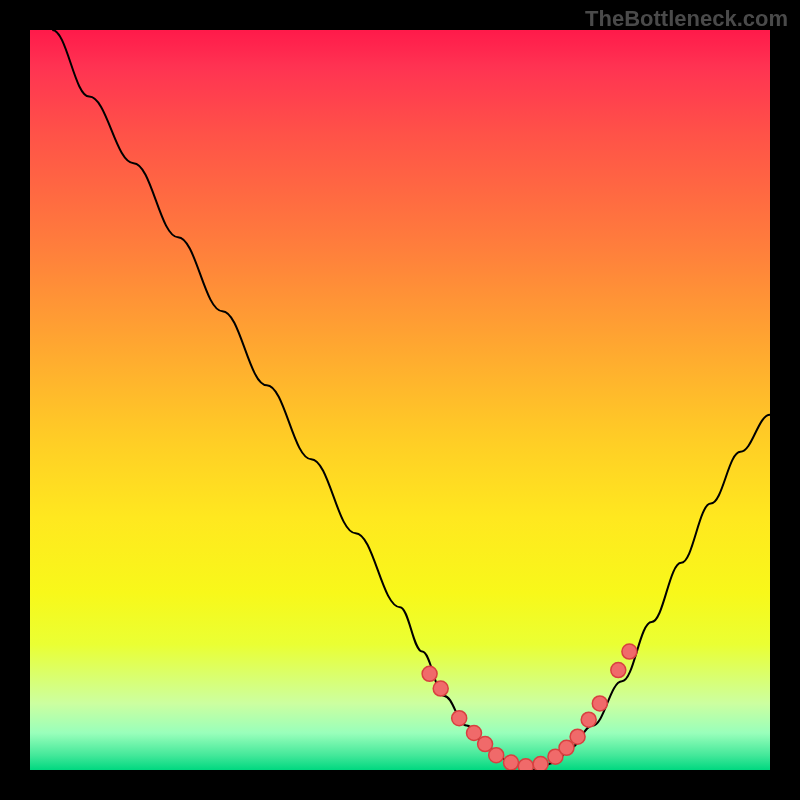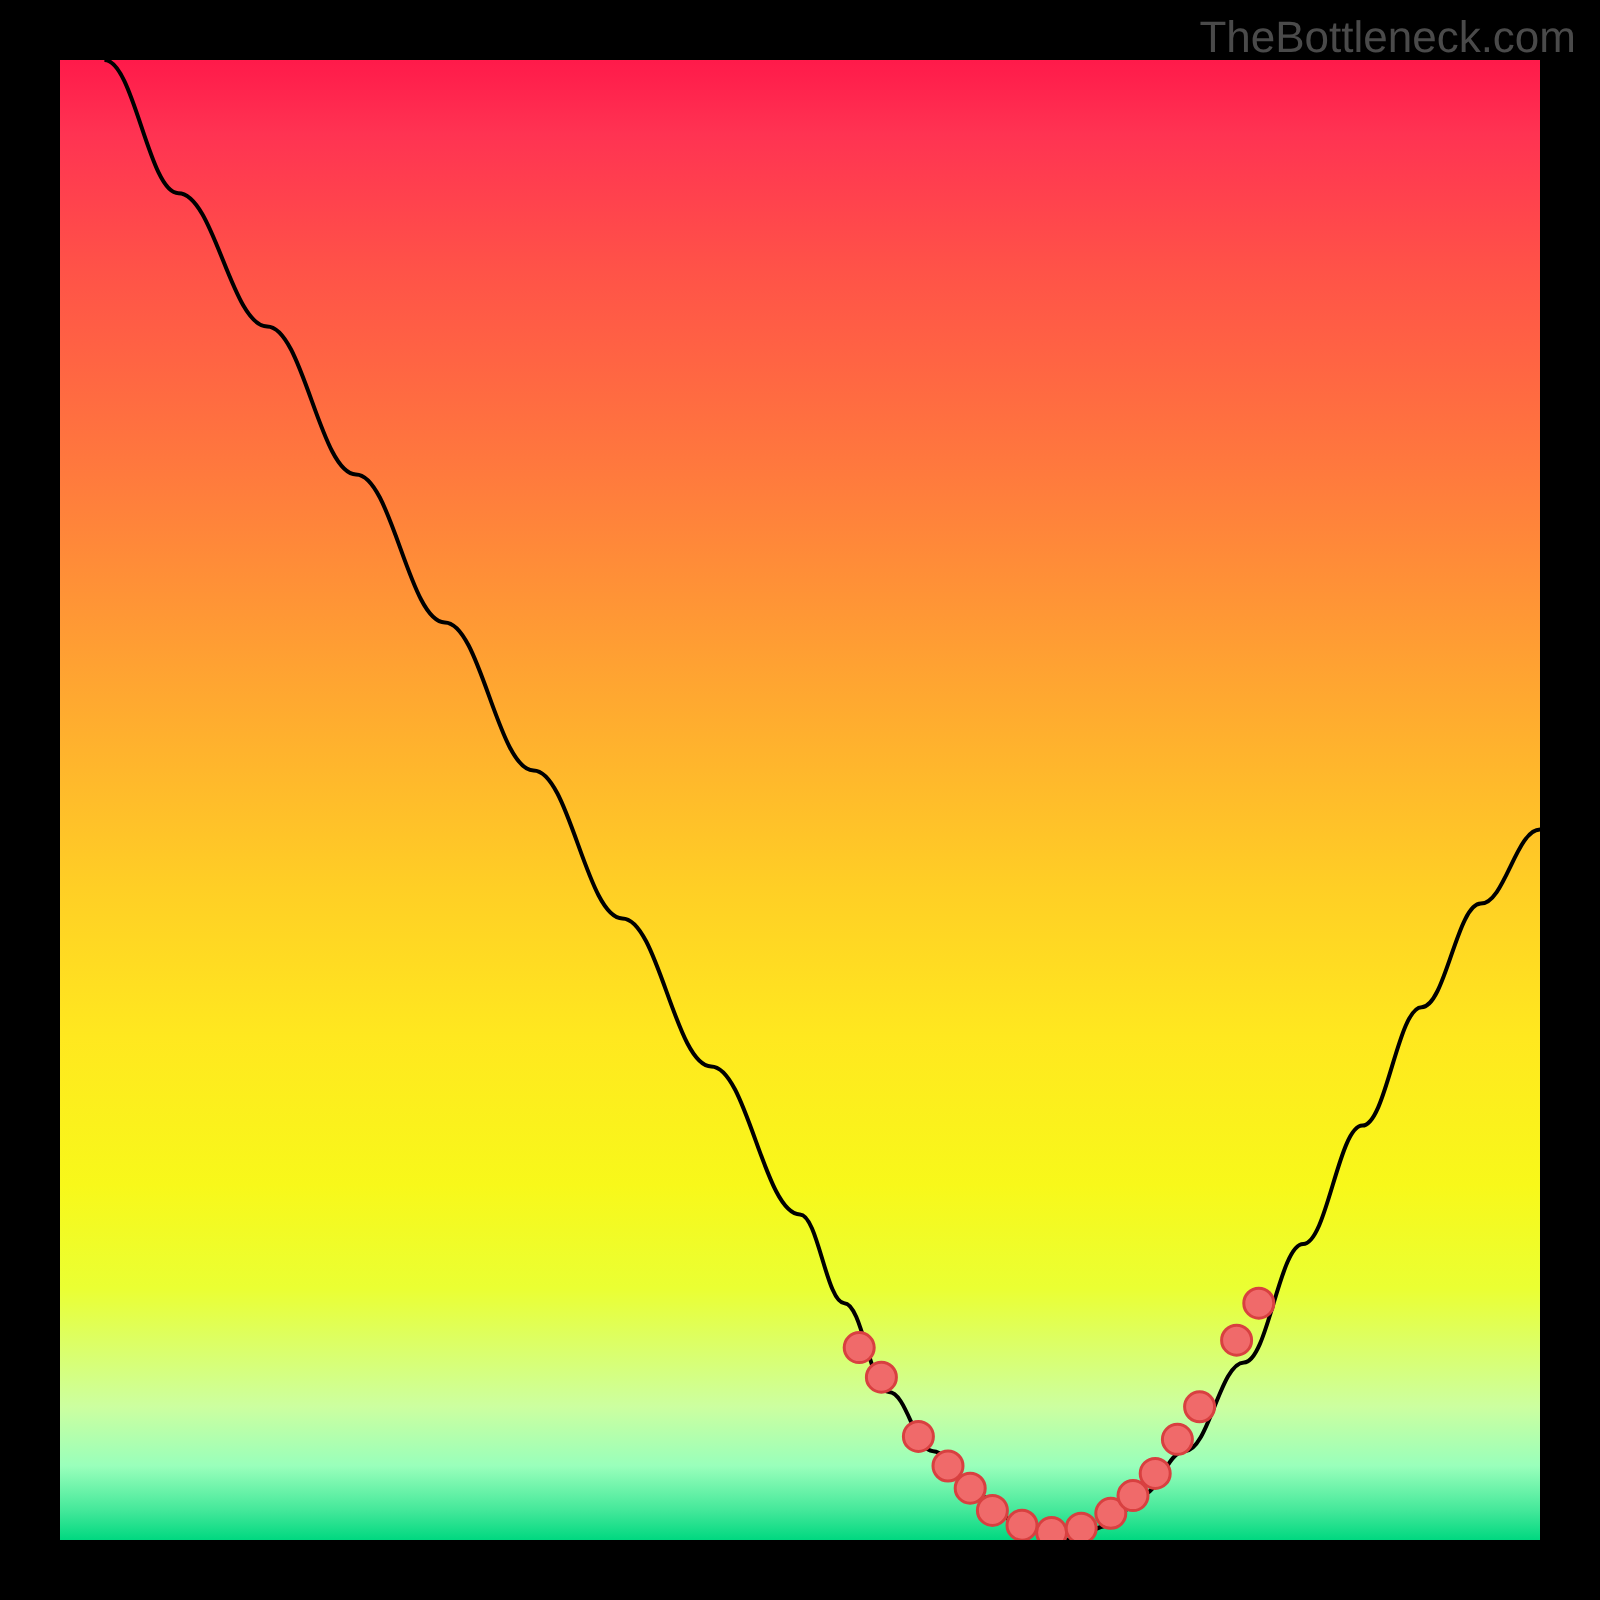--- a/index.html
+++ b/index.html
@@ -3,21 +3,21 @@
 <meta charset="utf-8">
 <style>
   * { margin: 0; padding: 0; box-sizing: border-box; }
   body { background: #000; width: 800px; height: 800px; position: relative; font-family: Arial, sans-serif; }
   .watermark {
     position: absolute;
     top: 6px;
     right: 12px;
     color: #4a4a4a;
     font-size: 22px;
-    font-weight: 400;
+    font-weight: 700;
     z-index: 10;
   }
   .plot-area {
     position: absolute;
     top: 30px;
     left: 30px;
     width: 740px;
     height: 740px;
     overflow: hidden;
   }

